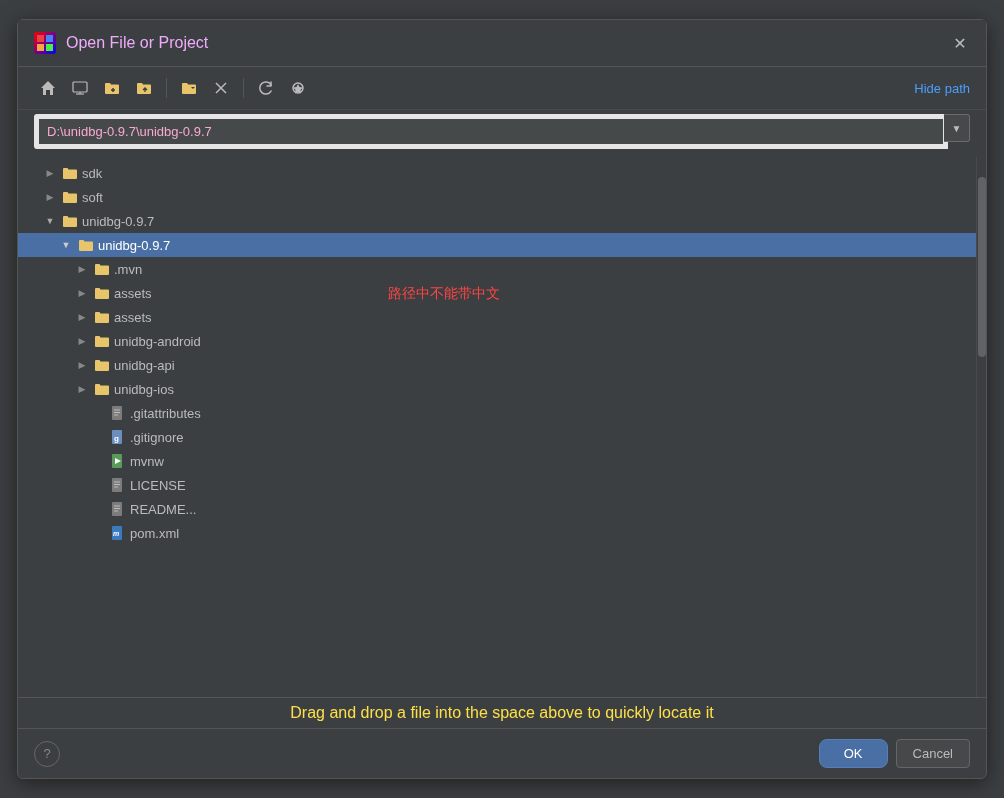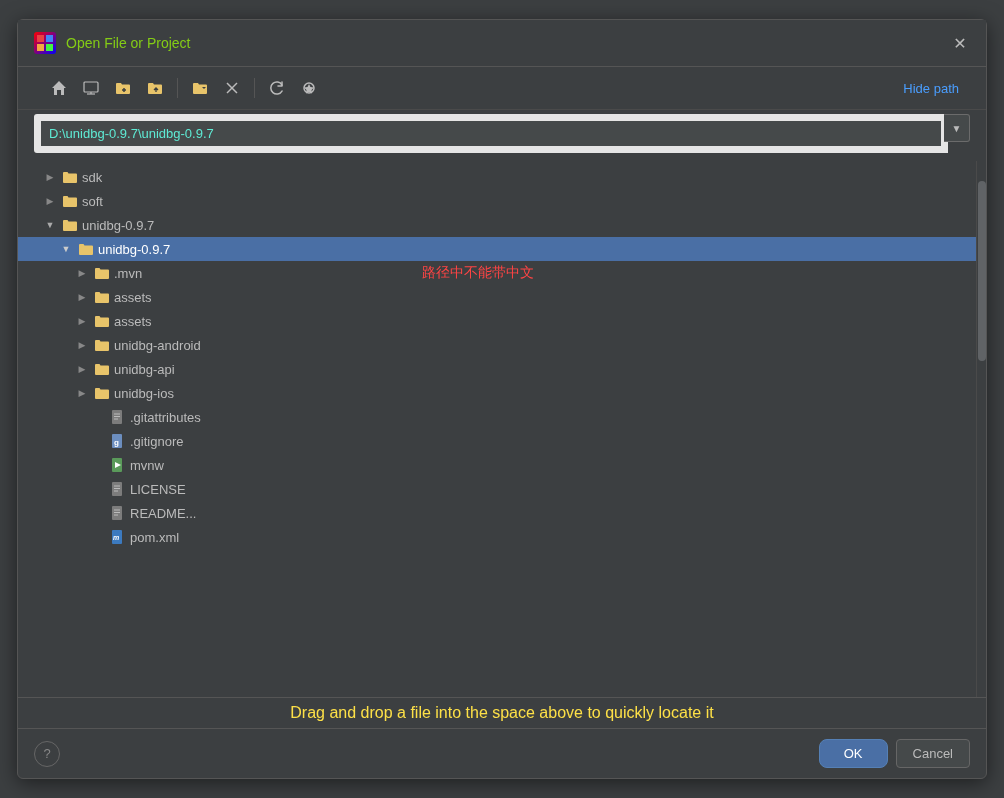--- a/index.html
+++ b/index.html
@@ -41,35 +41,35 @@
       background: linear-gradient(135deg, #f00, #00f);
       border-radius: 3px;
       display: flex;
       align-items: center;
       justify-content: center;
       font-size: 10px;
       color: white;
       font-weight: bold;
     }
     .title-text {
-      color: #84cc16;
-      font-size: 14px;
+      color: #f0abfc;
+      font-size: 16px;
     }
     .close-btn {
       color: #bbbbbb;
       cursor: pointer;
       font-size: 16px;
       width: 20px;
       height: 20px;
       display: flex;
       align-items: center;
       justify-content: center;
     }
     .toolbar {
-      padding: 8px 27px;
+      padding: 8px 16px;
       display: flex;
       align-items: center;
       gap: 4px;
       border-bottom: 1px solid #4a4a4a;
     }
     .toolbar-btn {
       width: 28px;
       height: 26px;
       display: flex;
       align-items: center;
@@ -93,23 +93,23 @@
     }
     .path-bar {
       padding: 4px 16px 8px 16px;
       display: flex;
       align-items: center;
       gap: 4px;
     }
     .path-input {
       flex: 1;
       background: #45494a;
-      border: 7px solid #e5e5e5;
+      border: 5px solid #e5e5e5;
       border-radius: 3px;
-      color: #5eead4;
+      color: #f9a8d4;
       padding: 5px 8px;
       font-size: 13px;
       outline: none;
     }
     .path-dropdown-btn {
       width: 26px;
       height: 28px;
       background: #45494a;
       border: 1px solid #6b6b6b;
       border-left: none;
@@ -542,21 +542,21 @@
             <rect x="1" y="1" width="10" height="14" rx="1" fill="#3c7abf"></rect>
             <text x="2" y="11" font-size="7" fill="white" font-weight="bold" font-style="italic">m</text>
           </svg>
         </span>
         <span>pom.xml</span>
       </div>
 
     </div>
 
     <div class="annotation-overlay" style="position:absolute;top:0;left:0;right:0;bottom:0;pointer-events:none;">
-      <span class="annotation" style="top:103px;left:370px;color:#ff4444;font-size:14px;margin-left:34px;">路径中不能带中文</span>
+      <span class="annotation" style="top:128px;left:370px;color:#ff4444;font-size:14px;">路径中不能带中文</span>
     </div>
 
     <div class="scrollbar-track">
       <div class="scrollbar-thumb"></div>
     </div>
   </div>
 
   <div class="bottom-bar">
     <span class="drag-hint">Drag and drop a file into the space above to quickly locate it</span>
   </div>

